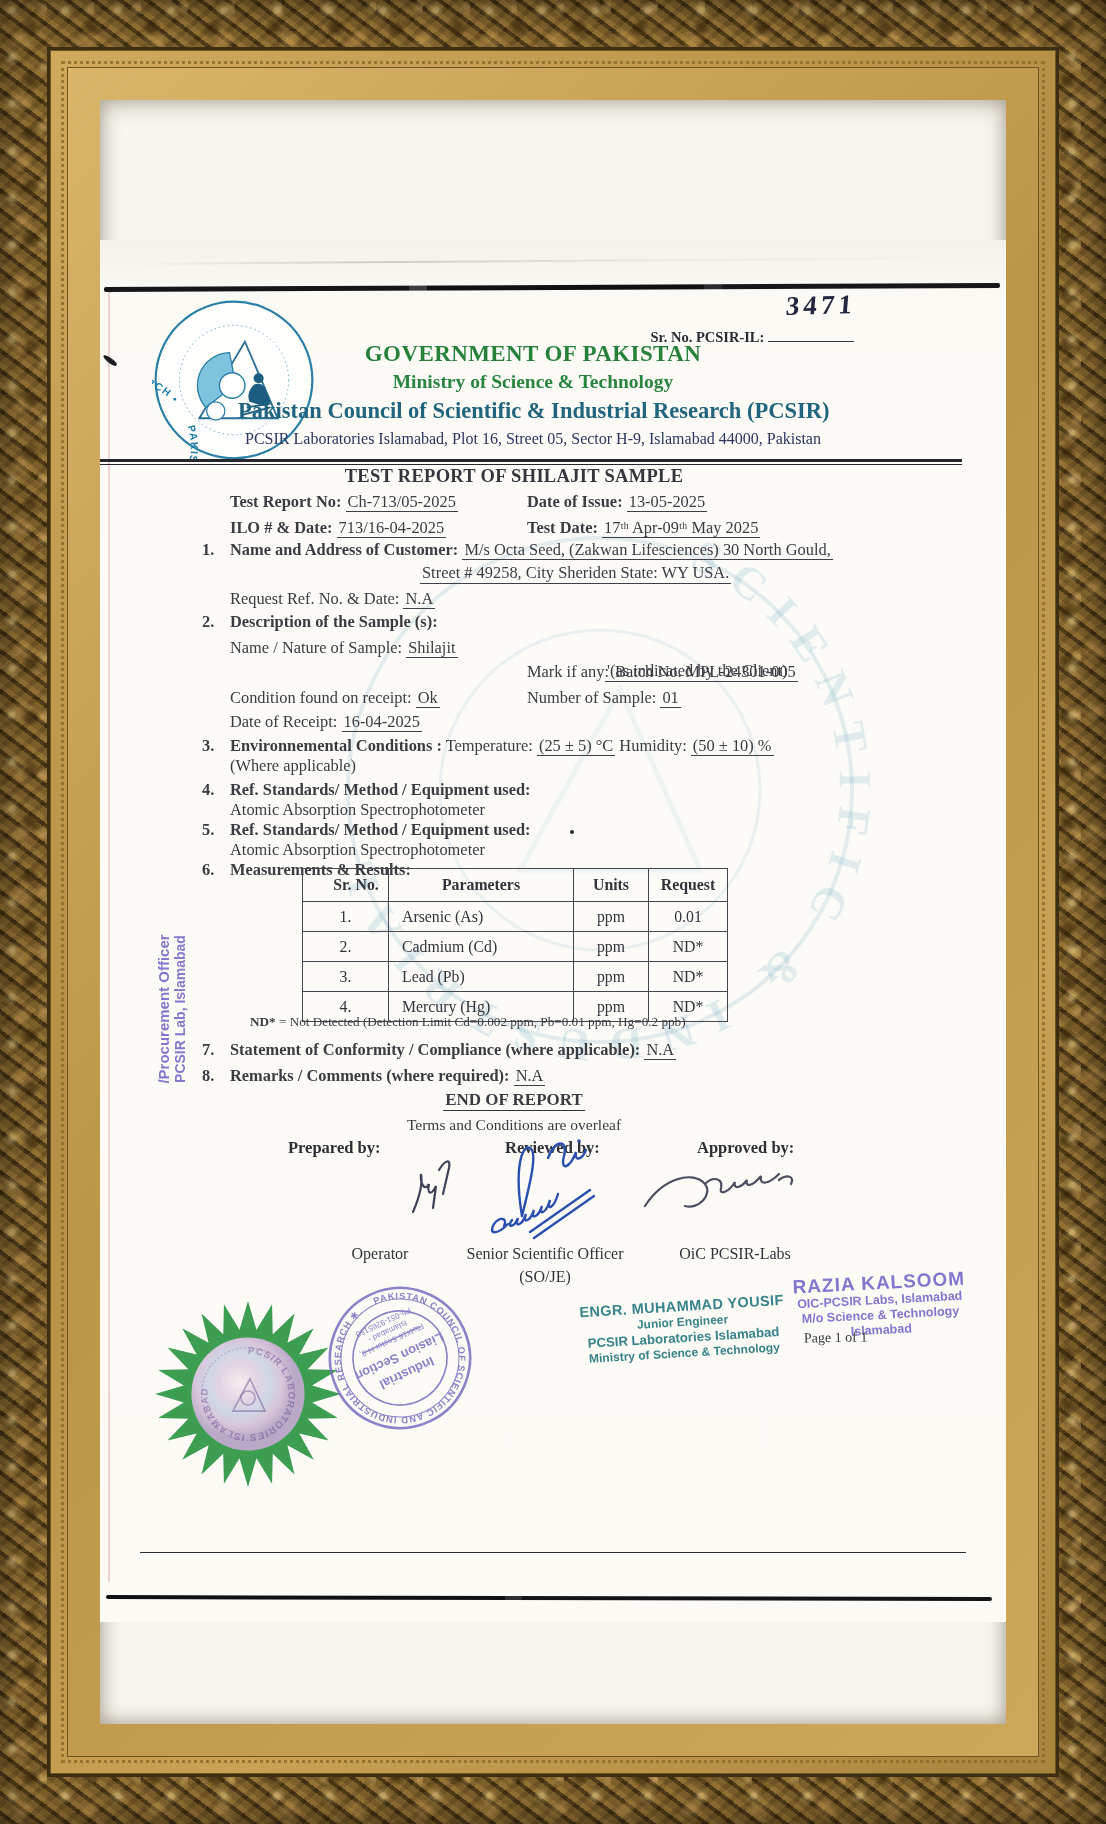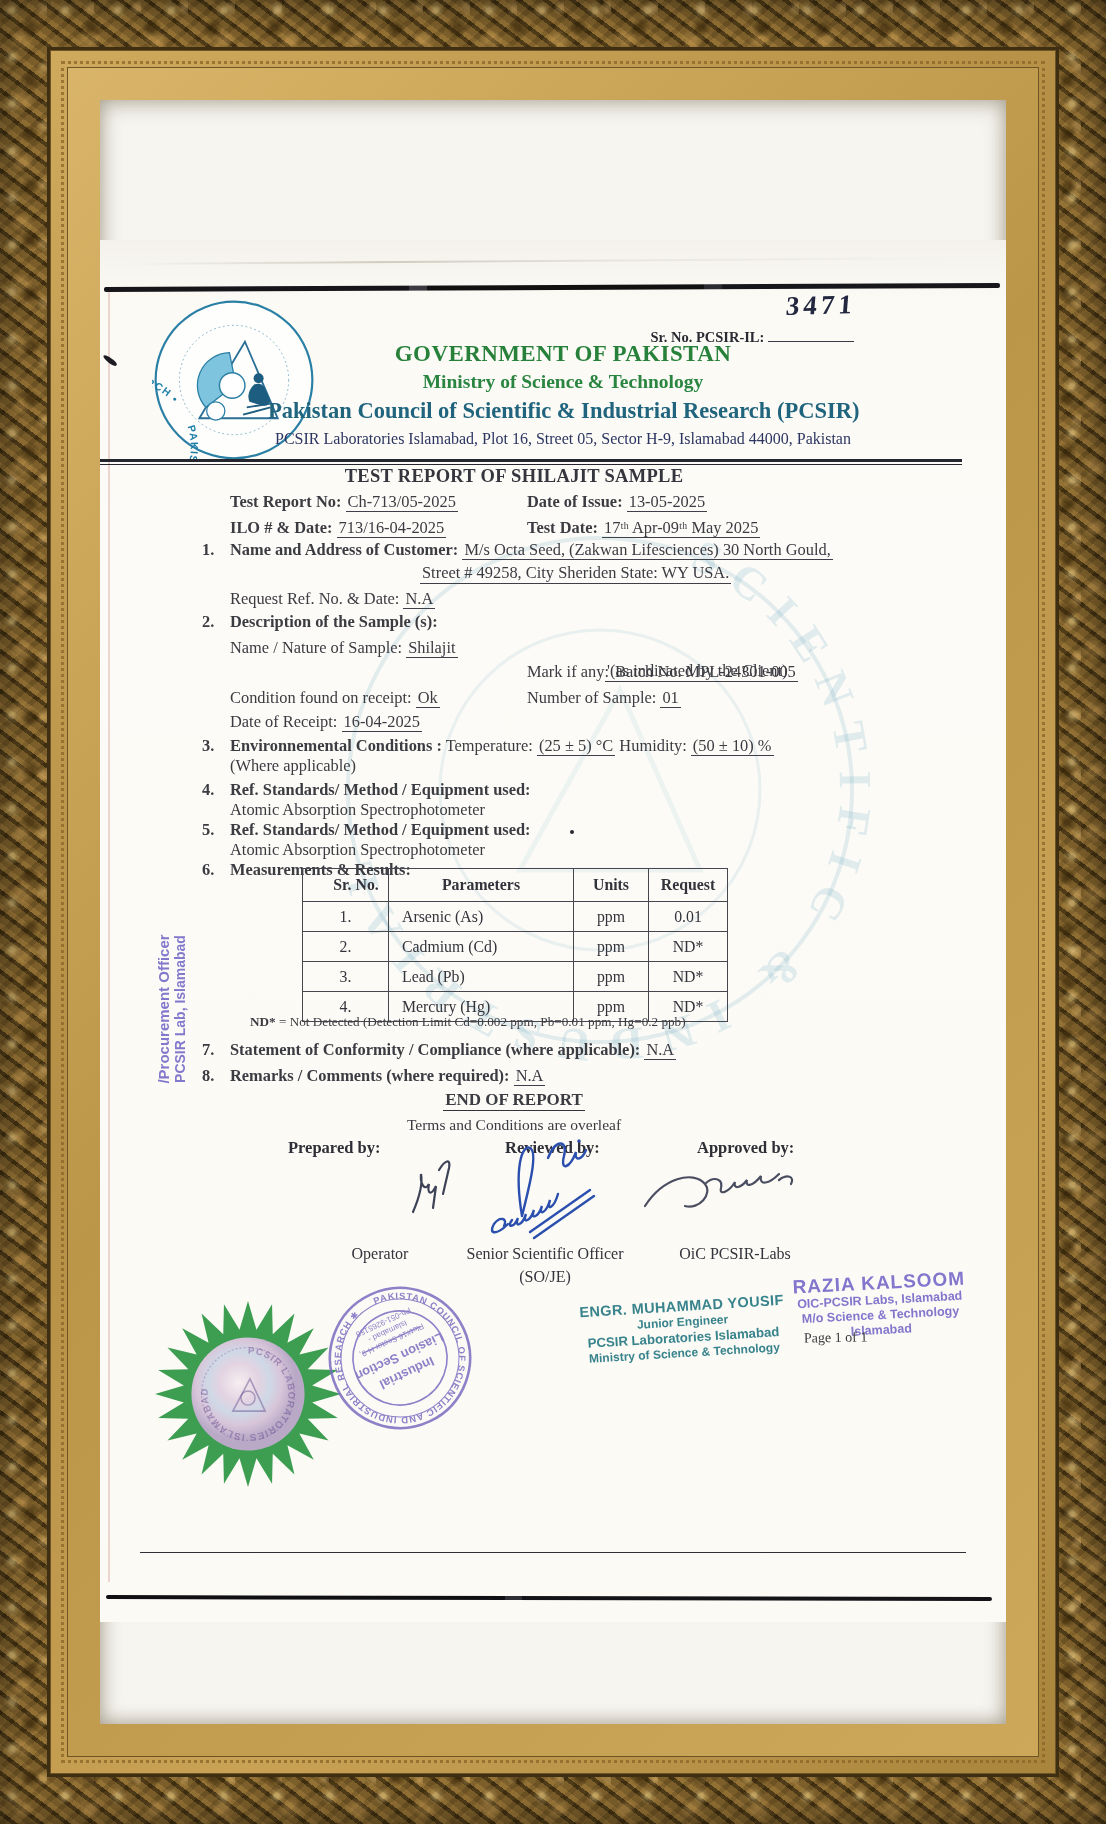--- a/index.html
+++ b/index.html
@@ -46,21 +46,21 @@
     transform:rotate(.12deg);}
   .edge-pink{left:8px;top:52px;height:1290px;width:2px;background:rgba(198,118,108,.28);}
   .fleck{left:2px;top:118px;width:16px;height:5px;background:#1c1c22;border-radius:60% 40% 50% 50%;
     transform:rotate(38deg);}
 
   .serial-num{top:50px;right:150px;font-size:27px;font-weight:bold;color:#232840;
     letter-spacing:4px;transform:skewX(-6deg) rotate(-1.5deg);}
   .serial-line{top:88px;right:152px;font-size:14.5px;font-weight:bold;color:#2a2a33;}
   .blank{display:inline-block;width:86px;height:13px;border-bottom:1.4px solid #3a3a46;}
 
-  .header-block{left:168px;width:590px;top:100px;text-align:center;}
+  .header-block{left:138px;width:590px;top:100px;text-align:center;}
   .h-gov{font-size:23px;line-height:28px;font-weight:bold;color:#27813a;letter-spacing:.4px;}
   .h-min{font-size:19.5px;line-height:28px;font-weight:bold;color:#2a8540;}
   .h-cou{font-size:22.5px;line-height:30px;font-weight:bold;color:#20647e;}
   .h-add{font-size:16px;line-height:26px;color:#2c3560;font-weight:500;}
   .rule-header{left:0;right:44px;top:219px;height:2px;border-top:3px solid #26262e;border-bottom:1px solid #26262e;}
 
   .title{left:104px;width:620px;top:226px;text-align:center;font-size:18.5px;font-weight:bold;
     color:#35353d;letter-spacing:.3px;}
   .fs{font-size:16.4px;}
   .num{position:absolute;left:-28px;font-weight:bold;}

